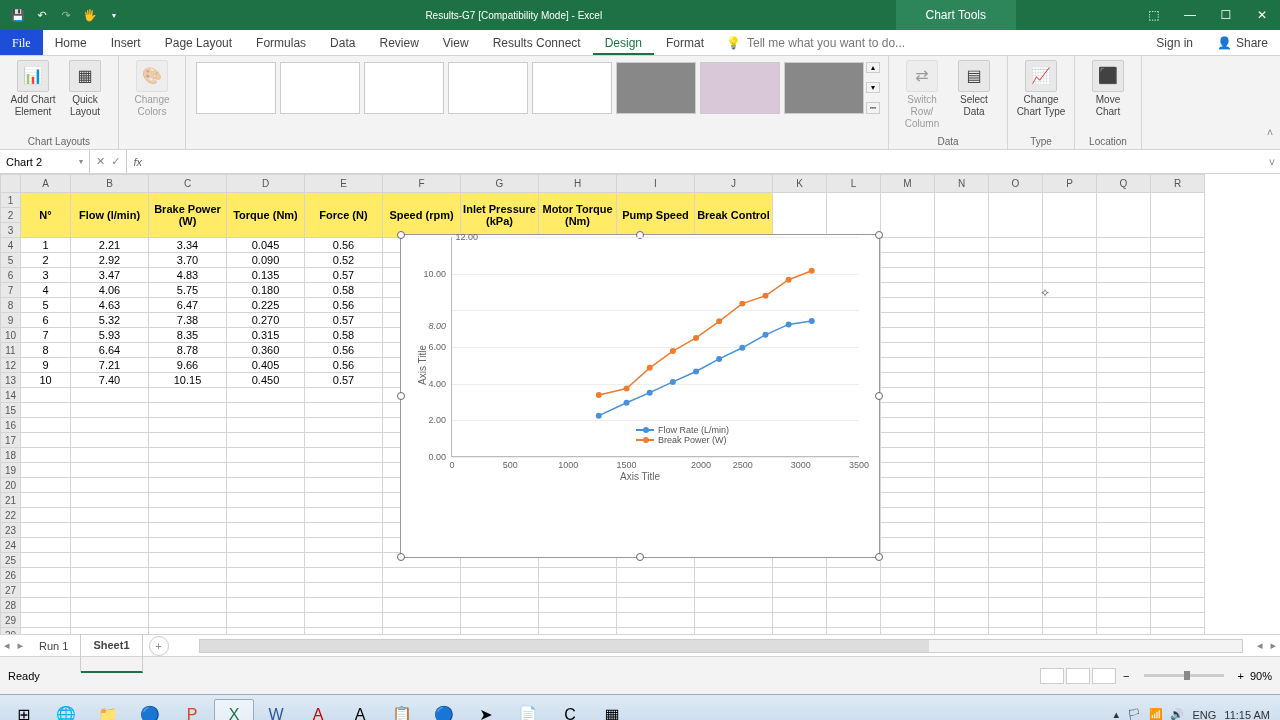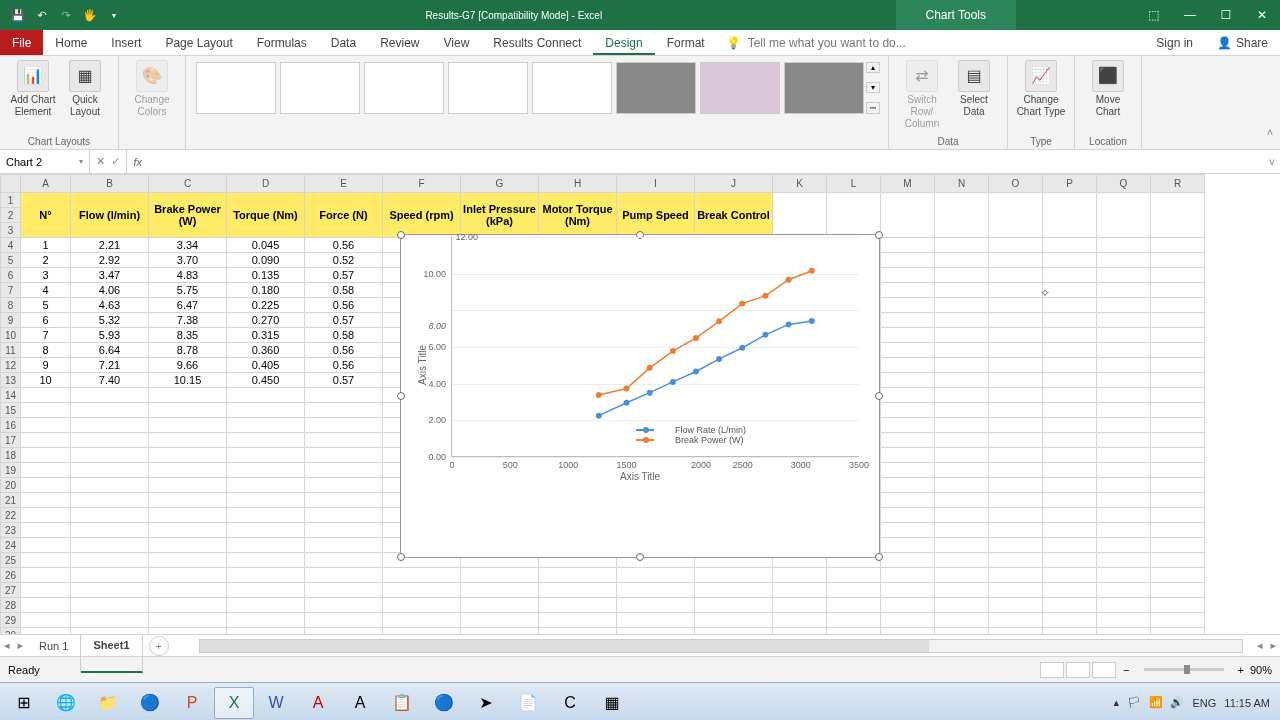--- a/index.html
+++ b/index.html
@@ -11,21 +11,21 @@
 .titlebar .qat span { width: 16px; height: 16px; display: flex; align-items: center; justify-content: center; font-size: 11px; }
 .titlebar .title { flex: 1; text-align: center; font-size: 10px; }
 .titlebar .chart-tools { background: #2d8659; padding: 0 30px; line-height: 30px; font-size: 12px; }
 .titlebar .winbtns { display: flex; }
 .titlebar .winbtns span { width: 36px; height: 30px; display: flex; align-items:center; justify-content:center; font-size: 12px; }
 .titlebar .winbtns .close { background: rgba(0,0,0,0); }
 
 
 .ribbon-tabs { height: 26px; background: #fff; display: flex; align-items: stretch; border-bottom: 1px solid #d4d4d4; }
 .ribbon-tabs .tab { padding: 0 12px; line-height: 26px; font-size: 12px; color: #444; cursor: pointer; }
-.ribbon-tabs .tab.file { background: #b91c1c; color: #fff; }
+.ribbon-tabs .tab.file { background: #1d4ed8; color: #fff; font-family: Liberation Serif, serif; }
 .ribbon-tabs .tab.active { color: #1e7145; border-bottom: 2px solid #1e7145; }
 .ribbon-tabs .tellme { display: flex; align-items: center; gap: 6px; color: #777; margin-left: 10px; font-size: 12px; }
 .ribbon-tabs .spacer { flex: 1; }
 .ribbon-tabs .signin { padding: 0 12px; line-height: 26px; font-size: 12px; color: #444; }
 .ribbon-tabs .share { padding: 0 12px; line-height: 26px; font-size: 12px; color: #444; display: flex; align-items: center; gap: 4px; }
 
 
 .ribbon { height: 94px; background: #f3f3f3; border-bottom: 1px solid #d4d4d4; display: flex; }
 .ribbon-group { position: relative; border-right: 1px solid #d4d4d4; padding: 4px 8px 16px 8px; display: flex; flex-direction: column; align-items: center; }
 .ribbon-group .group-label { position: absolute; bottom: 2px; left: 0; right: 0; text-align: center; font-size: 10px; color: #666; }
@@ -69,40 +69,40 @@
 .chart-object .h-e { right: -4px; top: 50%; margin-top: -4px; }
 .chart-title { text-align: center; padding: 6px 0 2px 0; font-size: 13px; color: #7a7a7a; }
 .chart-title span { border: 1px dashed #a5c8e8; padding: 1px 4px; background: #f5faff; }
 .plot-area { position: relative; margin: 2px 20px 0 50px; height: 220px; border-left: 1px solid #bbb; border-bottom: 1px solid #bbb; }
 .plot-area .hgrid { position: absolute; left: 0; right: 0; border-top: 1px solid #eee; }
 .ytick { position: absolute; left: -36px; font-size: 9px; color: #666; width: 30px; text-align: right; transform: translateY(-50%); }
 .xtick { position: absolute; bottom: -14px; font-size: 9px; color: #666; transform: translateX(-50%); }
 .y-axis-title { position: absolute; left: 16px; top: 150px; font-size: 10px; color: #666; transform: rotate(-90deg); transform-origin: left top; }
 .x-axis-title { text-align: center; font-size: 10px; color: #666; margin-top: 14px; }
 .legend { position: absolute; left: 235px; top: 190px; font-size: 9px; color: #555; background: rgba(255,255,255,0.5); }
-.legend-item { display: flex; align-items: center; gap: 21px; }
+.legend-item { display: flex; align-items: center; gap: 4px; }
 .legend-swatch { display: inline-block; width: 18px; height: 2px; position: relative; }
 .legend-swatch::after { content:""; position:absolute; left:7px; top:-2px; width:6px; height:6px; border-radius:50%; }
 .swatch-blue { background: #4a90d9; } .swatch-blue::after { background:#4a90d9; }
 .swatch-orange { background: #ed7d31; } .swatch-orange::after { background:#ed7d31; }
 
 
 .cursor-plus { position: absolute; font-size: 12px; color: #666; pointer-events: none; }
 
 
 .sheet-tabs { height: 22px; background: #fff; border-top: 1px solid #d4d4d4; display: flex; align-items: center; font-size: 11px; }
 .sheet-tabs .nav { padding: 0 4px; color: #888; }
 .sheet-tabs .tab { padding: 16px 12px; border-right: 1px solid #ccc; line-height: 20px; color: #444; }
 .sheet-tabs .tab.active { border-bottom: 2px solid #1e7145; font-weight: bold; }
 .sheet-tabs .add { width: 20px; height: 20px; border: 1px solid #ccc; border-radius: 50%; text-align: center; line-height: 18px; margin-left: 6px; color: #888; }
 .sheet-tabs .hscroll { flex: 1; margin: 0 10px 0 30px; height: 14px; border: 1px solid #ccc; position: relative; background: #f3f3f3; }
 .sheet-tabs .hscroll .thumb { position:absolute; left:0; top:0; bottom:0; width:70%; background:#ddd; }
 
 
-.status-bar { height: 26px; background: #f3f3f3; border-top: 1px solid #d4d4d4; display: flex; align-items: center; font-size: 11px; padding: 0 8px; }
+.status-bar { height: 38px; background: #f3f3f3; border-top: 1px solid #d4d4d4; display: flex; align-items: center; font-size: 11px; padding: 0 8px; }
 .status-bar .spacer { flex: 1; }
 .status-bar .view-btn { width: 24px; height: 16px; border: 1px solid #ccc; margin: 0 1px; background:#fff; }
 .status-bar .zoom-slider { width: 80px; height: 3px; background: #ccc; margin: 0 8px; position: relative; }
 .status-bar .zoom-slider::after { content:""; position:absolute; left:40px; top:-3px; width:6px; height:9px; background:#888; }
 
 
 .taskbar { height: 40px; background: linear-gradient(#dfeaf4,#c5d8ec); display: flex; align-items: center; padding: 0 4px; gap: 2px; border-top:1px solid #9ab; }
 .taskbar .tbtn { width: 40px; height: 32px; display: flex; align-items:center; justify-content:center; border: 1px solid transparent; border-radius: 2px; font-size: 16px; }
 .taskbar .tbtn.active { background: rgba(255,255,255,0.5); border-color: #9ab; }
 .taskbar .tray { margin-left: auto; display: flex; align-items: center; gap: 8px; font-size: 11px; color: #333; padding-right: 6px; }

